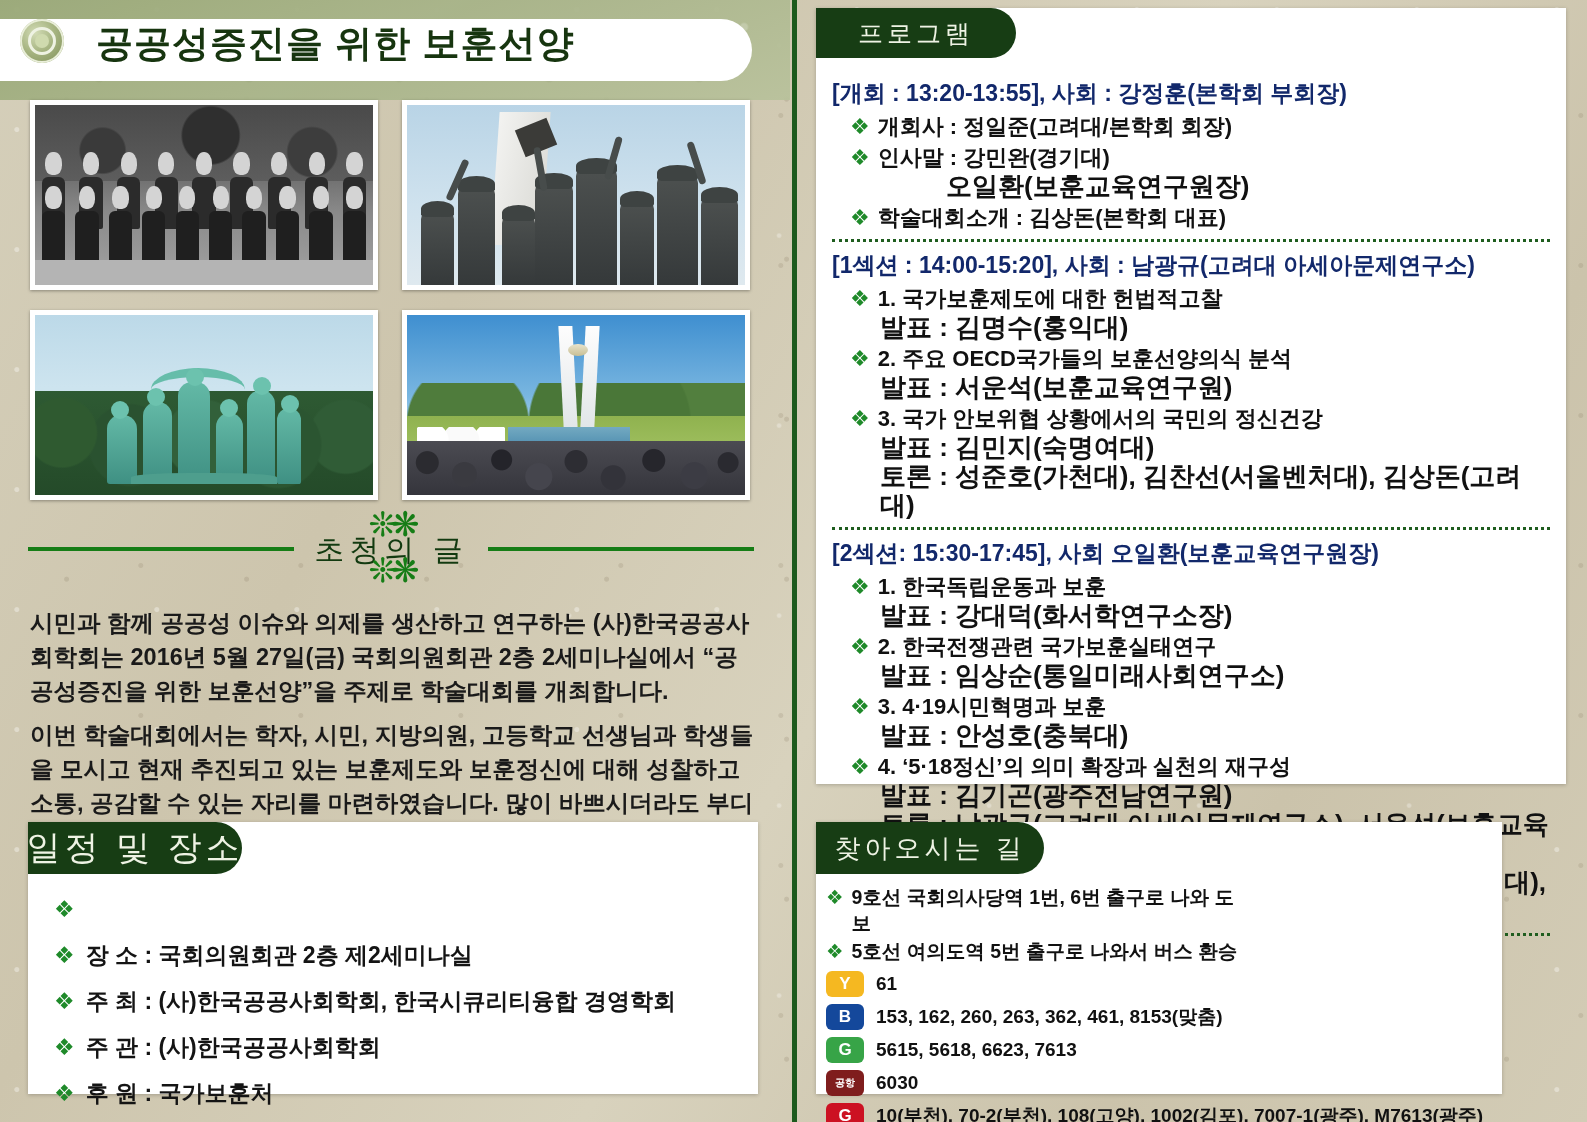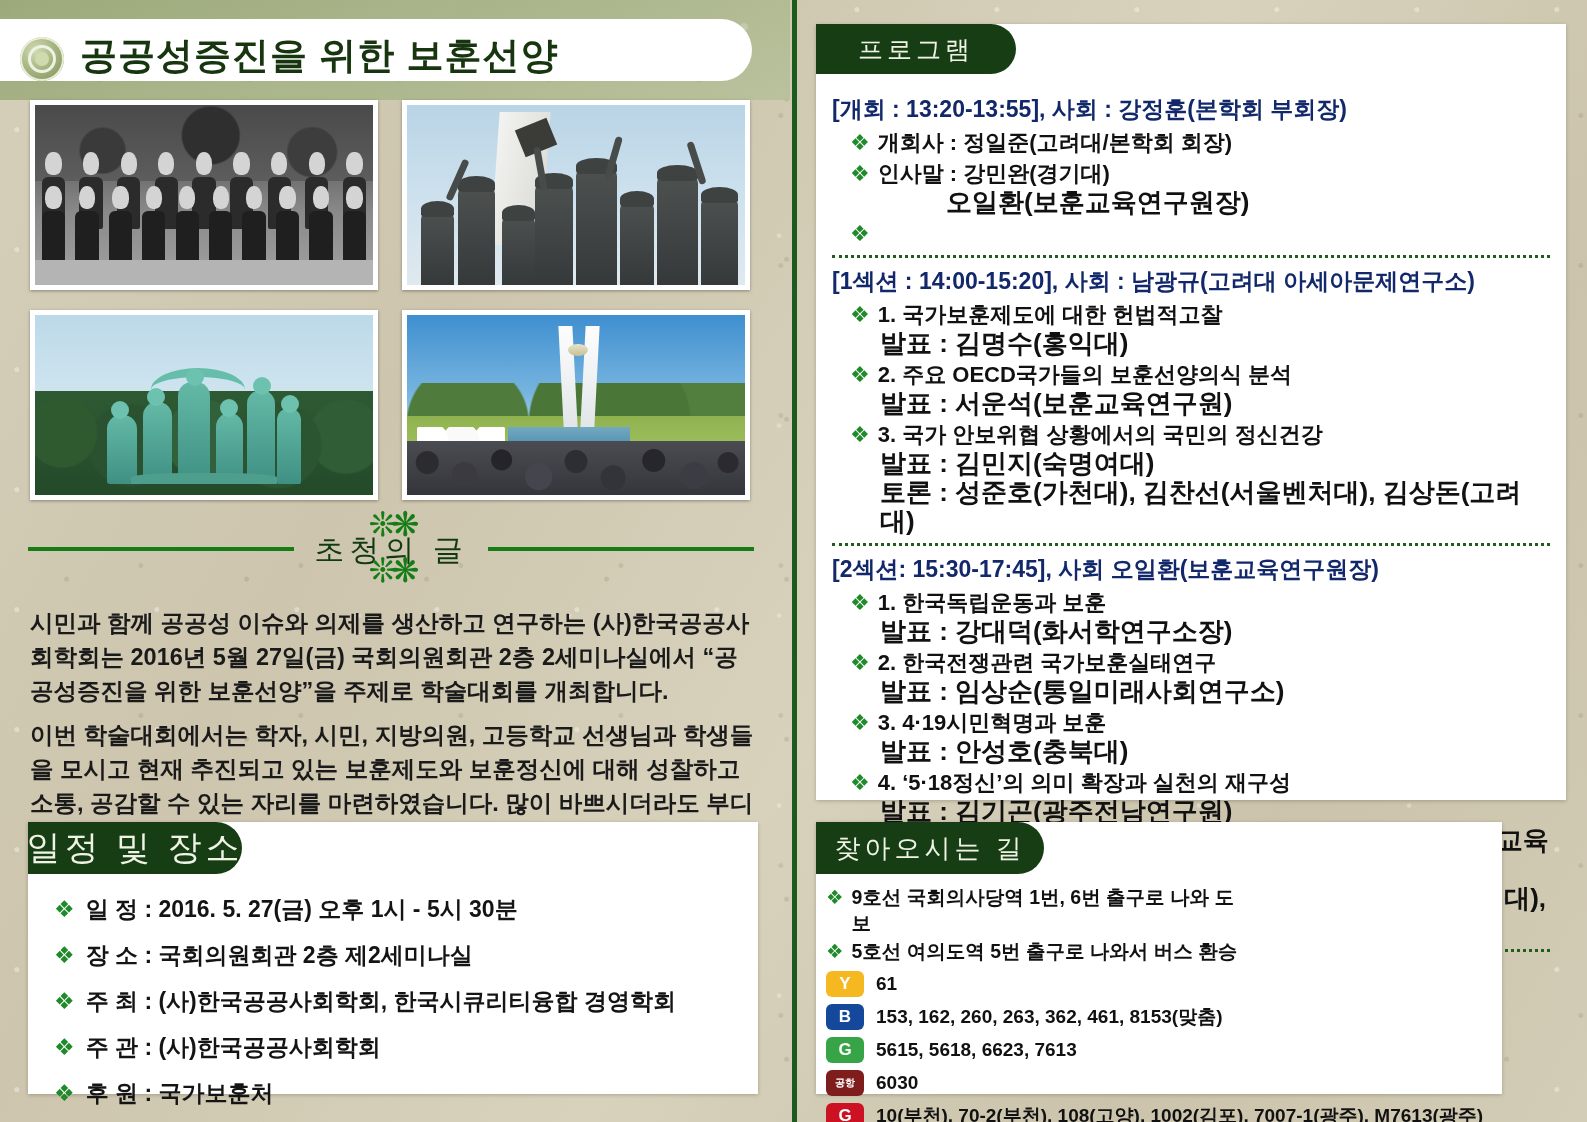--- a/index.html
+++ b/index.html
@@ -32,21 +32,21 @@
       radial-gradient(circle at 66% 70%, rgba(90,100,60,.18) 0 3px, transparent 6px);
     background-size:120px 90px,150px 110px;
   }
   
   #divider{position:absolute;left:792px;top:0;width:5px;height:1122px;background:#1d5a1d;}
 
   
   #title-bar{
     position:absolute;left:0;top:19px;width:752px;height:62px;
     background:#ffffff;border-radius:0 34px 34px 0;
-    display:flex;align-items:flex-end;gap:16px;padding-left:20px;box-sizing:border-box;
+    display:flex;align-items:flex-start;gap:32px;padding-left:20px;box-sizing:border-box;
   }
   .emblem{width:44px;height:44px;border-radius:50%;position:relative;flex:0 0 auto;
     background:radial-gradient(circle at 35% 32%,#d2dbb5 0%,#a7b582 45%,#7d8d56 100%);
     box-shadow:inset 0 0 0 2px #e9eed9;}
   .emblem:before{content:"";position:absolute;left:8px;top:8px;width:28px;height:28px;border-radius:50%;
     border:3px solid #eef2e2;box-sizing:border-box;}
   .emblem:after{content:"";position:absolute;left:15px;top:15px;width:14px;height:14px;border-radius:50%;
     background:#cfdaae;}
   #title-text{font-size:37px;font-weight:bold;color:#17350f;letter-spacing:1px;white-space:nowrap;}
 
@@ -157,21 +157,21 @@
 
   
   #sched{left:28px;top:822px;width:730px;height:272px;}
   #sched .card-tab{width:214px;height:52px;}
   #sched .card-tab span{font-size:34px;}
   #sched ul{list-style:none;margin:0;padding:14px 0 0 26px;}
   #sched li{display:flex;align-items:flex-start;gap:11px;font-size:23px;font-weight:bold;
     color:#141414;margin-bottom:16px;line-height:30px;}
 
   
-  #program{left:816px;top:24px;width:750px;height:776px;}
+  #program{left:816px;top:8px;width:750px;height:776px;}
   #program .card-tab{width:200px;height:50px;}
   #program .card-tab span{font-size:25px;}
   #prog-body{position:absolute;left:0;top:60px;width:100%;padding:4px 14px 0 14px;box-sizing:border-box;}
   .sect-head{font-size:23px;font-weight:bold;color:#12286b;margin:6px 0 4px 2px;line-height:30px;}
   .prog-ul{list-style:none;margin:0 0 4px 0;padding:0 0 0 20px;}
   .prog-ul>li{margin-bottom:2px;}
   .pl{display:flex;align-items:flex-start;gap:8px;font-size:22px;font-weight:bold;color:#111;line-height:29px;}
   .sub{font-size:26px;font-weight:bold;color:#111;line-height:29px;padding-left:30px;}
   .sub2{padding-left:96px;}
   .dotrule{border-top:3px dotted #1f5d1f;margin:7px 2px 8px 2px;height:0;}
@@ -372,21 +372,20 @@
     <p>이번 학술대회에서는 학자, 시민, 지방의원, 고등학교 선생님과 학생들을 모시고 현재 추진되고 있는 보훈제도와 보훈정신에 대해 성찰하고 소통, 공감할 수 있는 자리를 마련하였습니다. 많이 바쁘시더라도 부디 참석하셔서 여러분의 소중한 제언과 훌륭한 고견을 나눠주시기를 바랍니다.</p>
   </div>
 
   <div class="card" id="sched">
     <div class="card-tab">
       <span>일정 및 장소</span>
     </div>
     <ul style="margin-top:58px">
       <li>
           <span style="color:#1f8a2a">❖</span>
-          <span>일 정  : 2016. 5. 27(금) 오후 1시 - 5시 30분</span>
         </li>
       <li>
           <span style="color:#1f8a2a">❖</span>
           <span>장 소 : 국회의원회관 2층 제2세미나실</span>
         </li>
       <li>
           <span style="color:#1f8a2a">❖</span>
           <span>주 최 : (사)한국공공사회학회, 한국시큐리티융합 경영학회</span>
         </li>
       <li>
@@ -417,20 +416,21 @@
         <li>
             <div class="pl">
               <span style="color:#1f8a2a">❖</span>
               <span>인사말 :  강민완(경기대)</span>
             </div>
           <div class="sub sub2">오일환(보훈교육연구원장)</div>
           </li>
         <li>
             <div class="pl">
               <span style="color:#1f8a2a">❖</span>
+              <span>학술대회소개 : 김상돈(본학회 대표)</span>
             </div>
           </li>
       </ul>
       <div class="dotrule"></div>
 
       <div class="sect-head">[1섹션 : 14:00-15:20],  사회 : 남광규(고려대 아세아문제연구소)</div>
       <ul class="prog-ul">
         <li>
             <div class="pl">
               <span style="color:#1f8a2a">❖</span>

